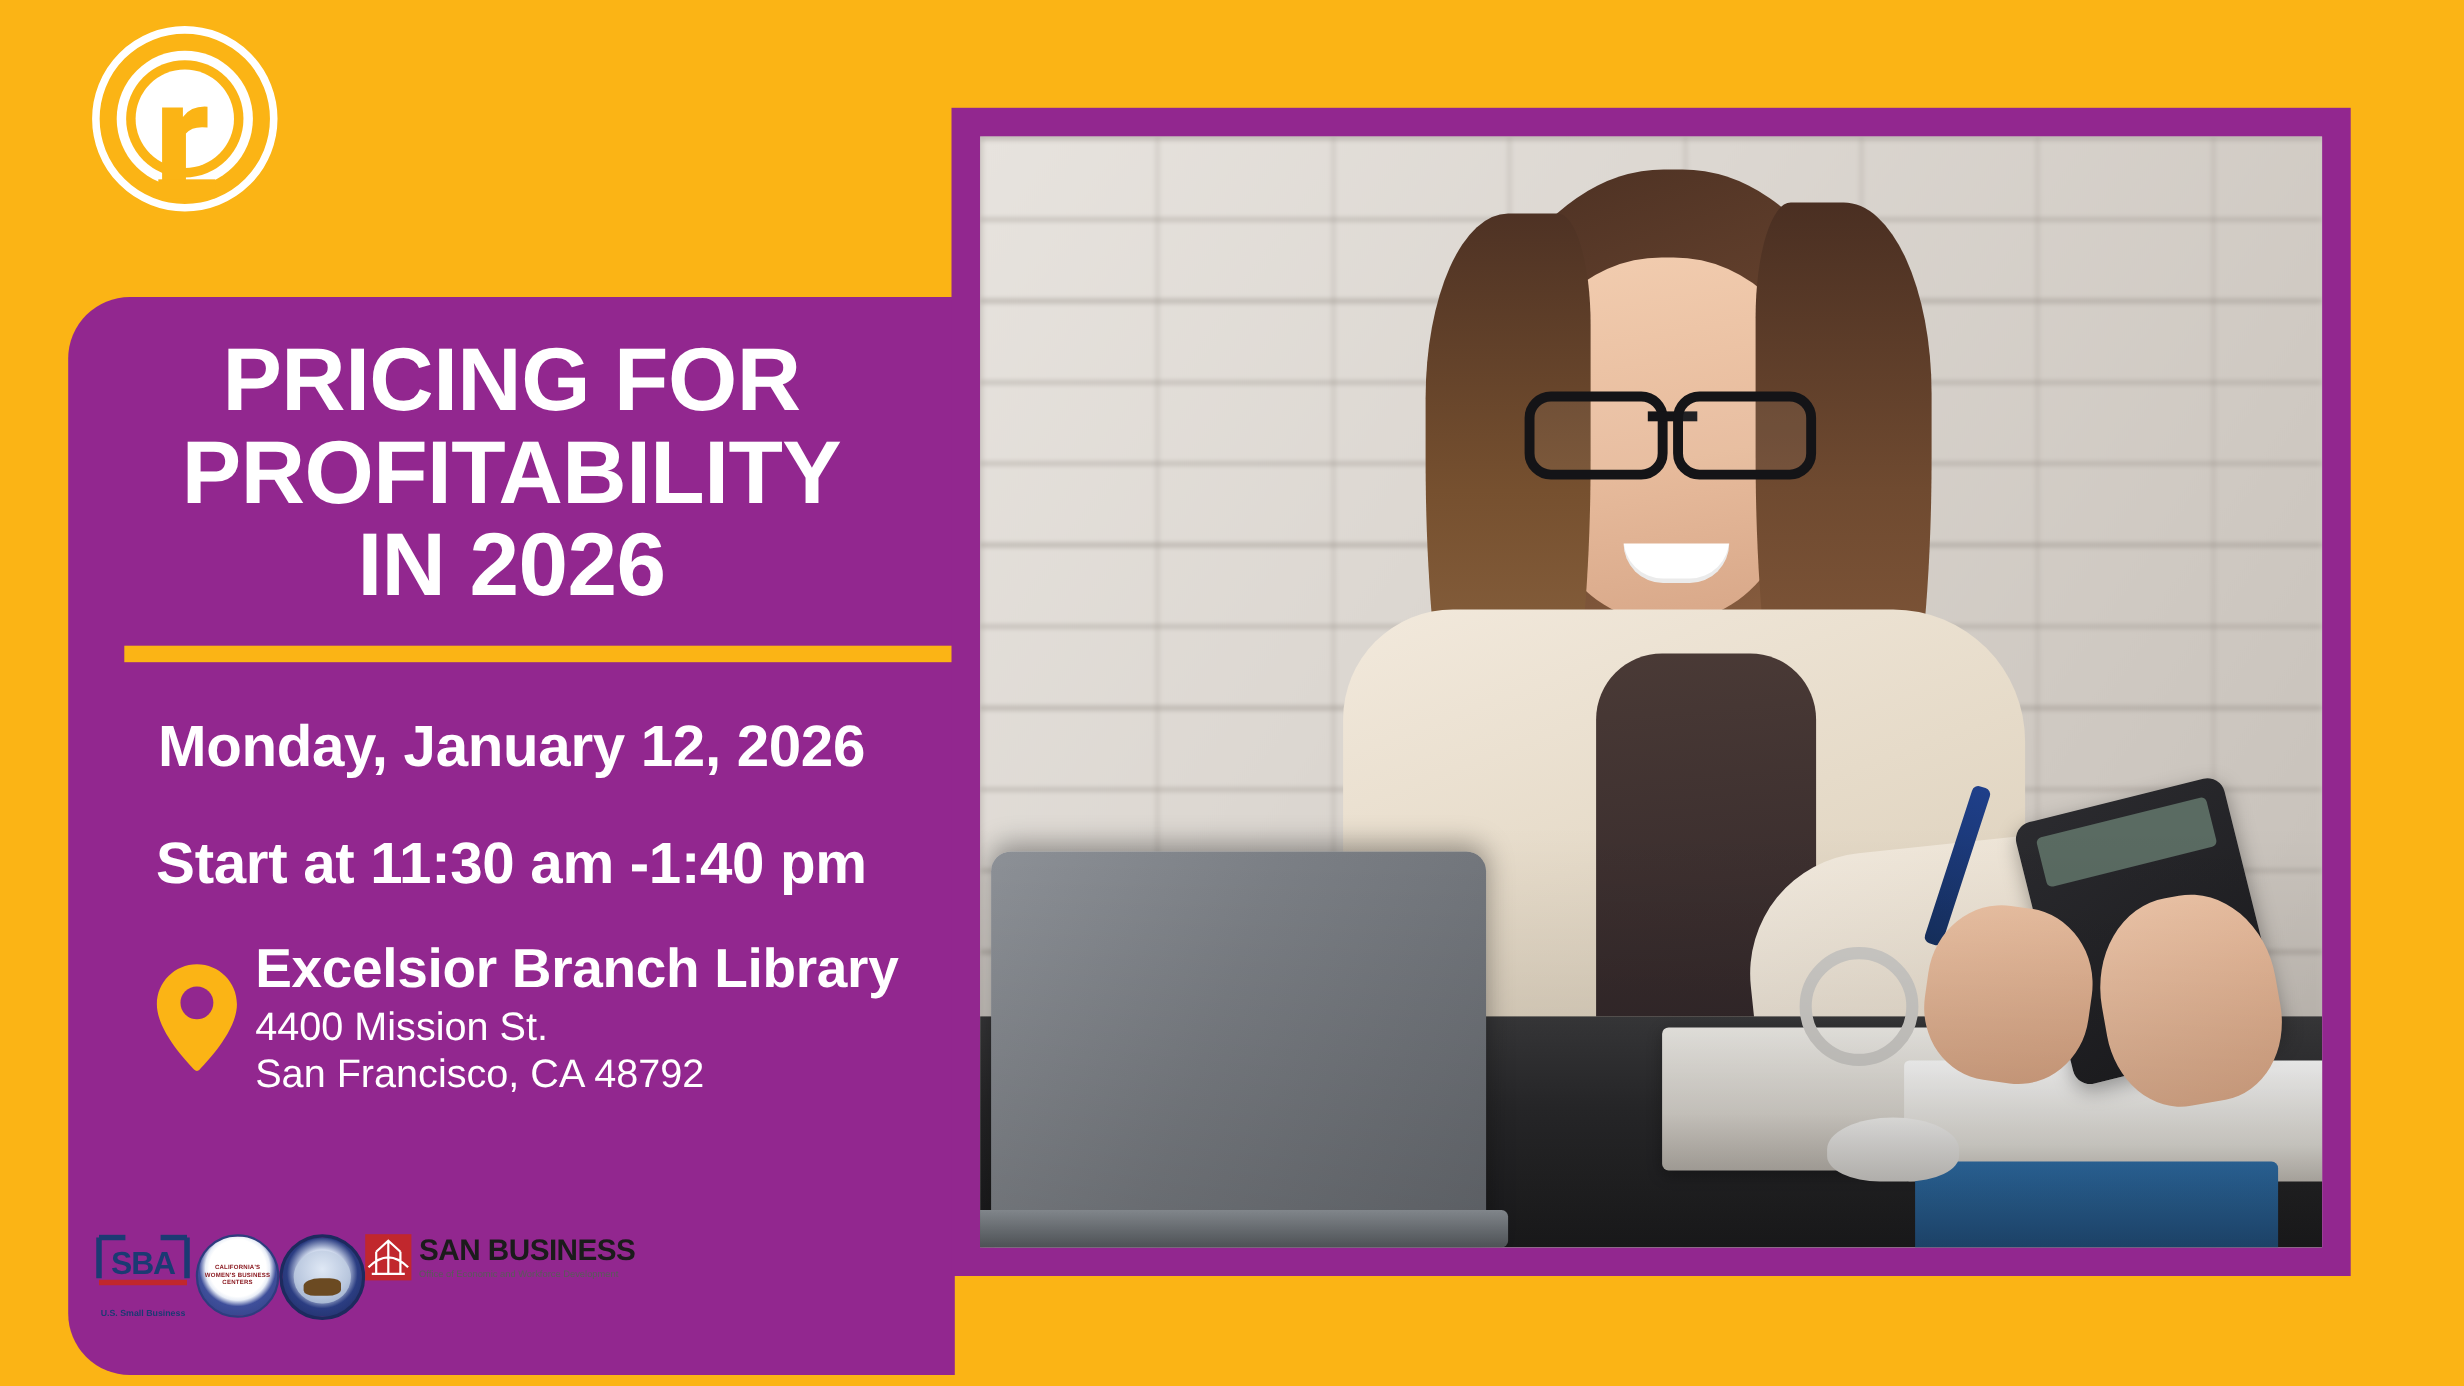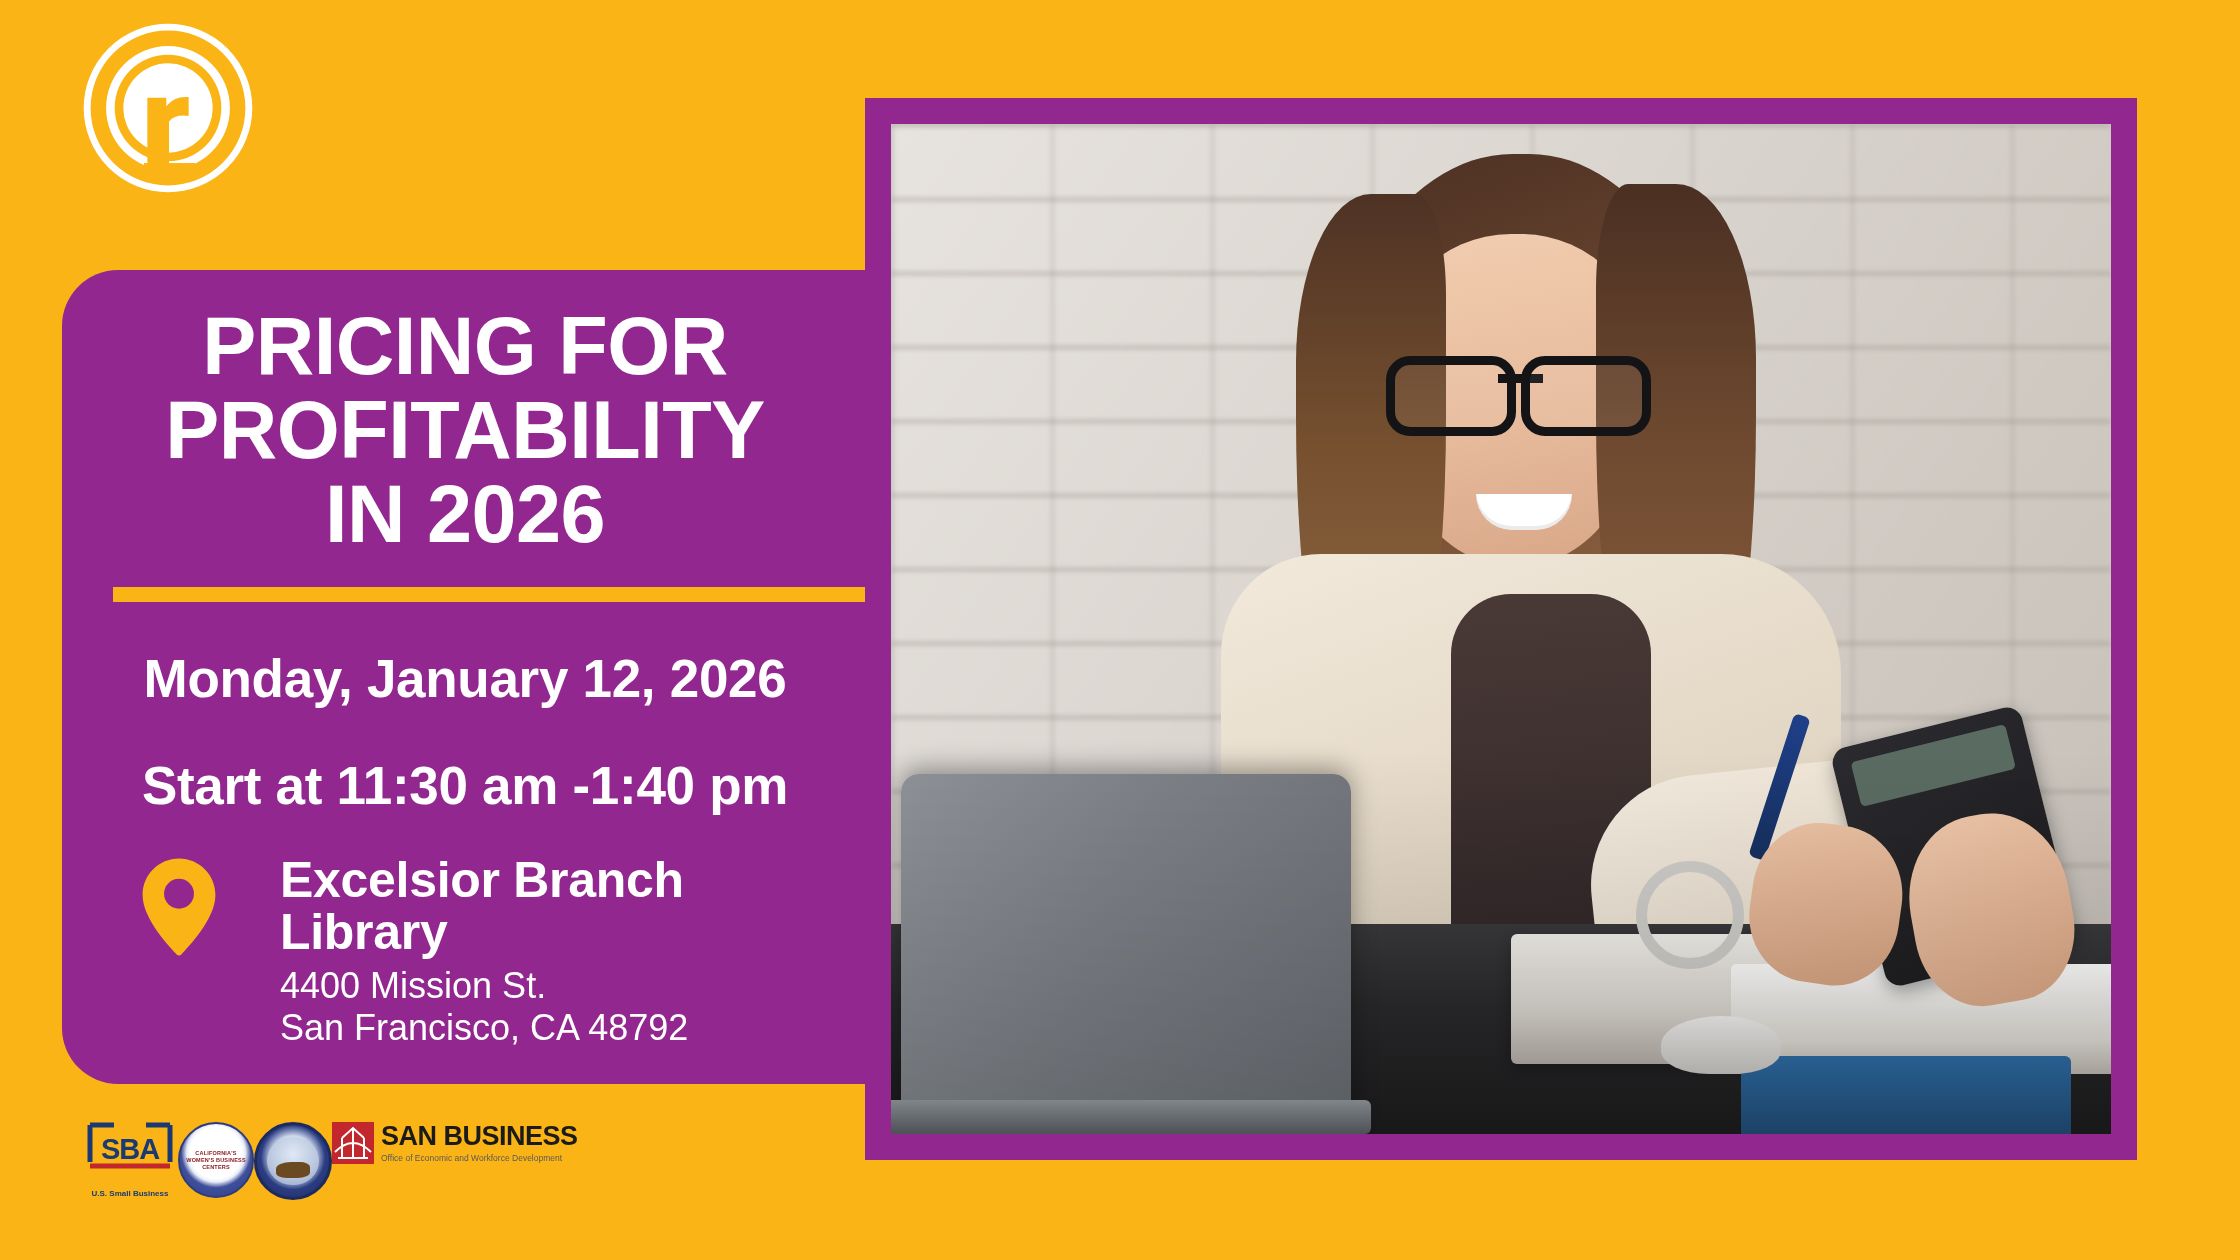--- a/index.html
+++ b/index.html
@@ -12,21 +12,21 @@
   .stage{position:absolute;inset:0;}
 
   
   .logo{
     position:absolute;left:82px;top:22px;width:172px;height:172px;
   }
   .logo svg{display:block;width:100%;height:100%;}
 
   
   .panel{
-    position:absolute;left:62px;top:270px;width:806px;height:814px;
+    position:absolute;left:62px;top:270px;width:806px;height:980px;
     background:#92278F;
     border-top-left-radius:56px;
     border-bottom-left-radius:56px;
     box-sizing:border-box;
     padding:34px 40px 0 40px;
   }
   .title{
     color:#ffffff;
     font-weight:bold;
     font-size:81px;
@@ -56,23 +56,22 @@
   .time{
     color:#ffffff;
     font-weight:bold;
     font-size:53px;
     text-align:center;
     margin:46px 0 0 0;
     letter-spacing:-0.3px;
   }
   .venue-row{
     display:flex;
-    align-items:flex-start;
+    align-items:center;
     margin:34px 0 0 38px;
-    gap:48px;
   }
   .pin{
     width:78px;height:104px;flex:0 0 78px;margin-right:14px;margin-top:6px;
   }
   .pin svg{display:block;width:100%;height:100%;}
   .venue-text{padding-top:4px;}
   .venue-name{
     color:#ffffff;font-weight:bold;font-size:50px;line-height:1.05;
     letter-spacing:-0.3px;
   }

